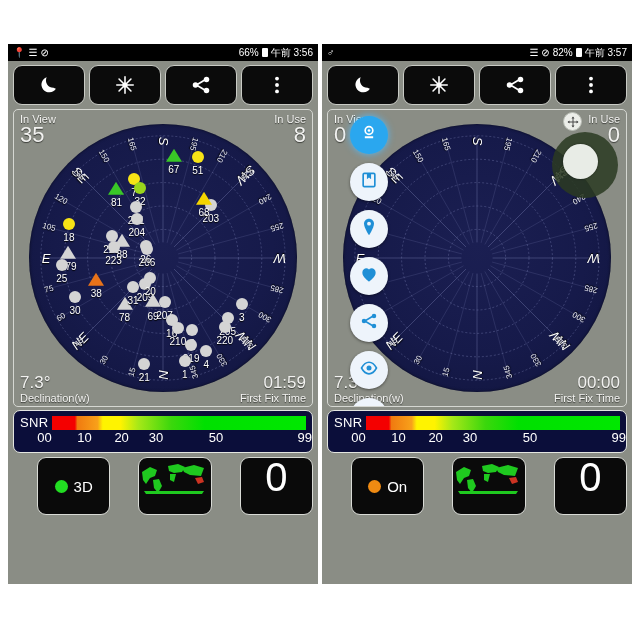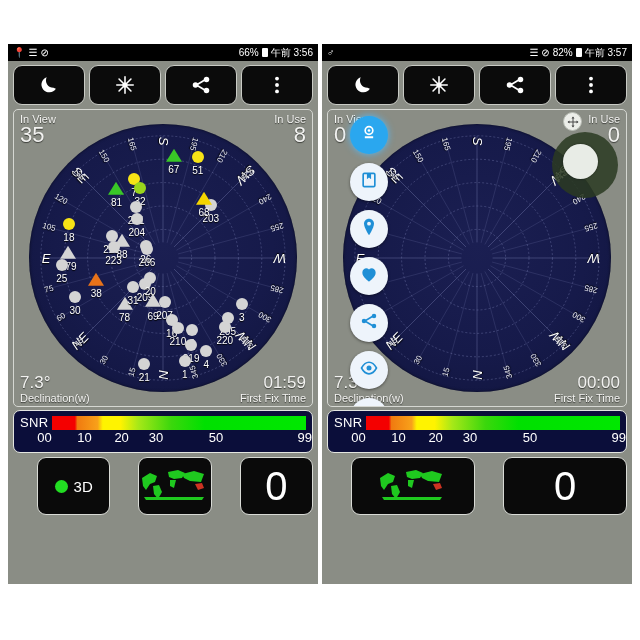--- a/index.html
+++ b/index.html
@@ -56,21 +56,21 @@
   .snrlabel{color:#fff;font-size:13px;margin-right:4px;letter-spacing:.3px;}
   .snrbar{flex:1;height:14px;
     background:linear-gradient(to right,#f40000 0%,#f40000 9%,#f07a10 10%,#f8a11a 18%,
       #fff300 20%,#fff300 27%,#a6e818 34%,#3bd70c 47%,#00e000 60%,#00e800 100%);}
   .snrticks{position:relative;height:14px;color:#fff;font-size:13px;text-align:right;}
   .snrticks span{position:absolute;top:0;}
 
   
   .tiles{display:flex;gap:4px;padding:4px 5px 5px 5px;}
   .tile{flex:1;height:58px;background:#0a0a0a;border:1px solid #d9dbd6;border-radius:9px;
-    display:flex;align-items:center;justify-content:center;box-sizing:border-box;overflow:hidden;margin-left:24px;}
+    display:flex;justify-content:center;box-sizing:border-box;overflow:hidden;margin-left:24px;}
   .fixrow{display:flex;align-items:center;gap:6px;}
   .fixled{width:13px;height:13px;border-radius:50%;}
   .fixtxt{color:#fff;font-size:15px;}
   .bignum{color:#fff;font-size:40px;line-height:38px;font-family:"Liberation Sans",sans-serif;}
   .clk{color:#fff;font-size:20px;}
 
   
   .fabcol{position:absolute;left:22px;top:6px;width:40px;z-index:20;}
   .fab{width:38px;height:38px;border-radius:50%;background:#eef4fb;
     display:flex;align-items:center;justify-content:center;margin-bottom:9px;
@@ -558,20 +558,26 @@
           <span style="left: 20%;">10</span>
           <span style="left: 33%;">20</span>
           <span style="left: 45%;">30</span>
           <span style="left: 66%;">50</span>
           <span style="left: 97%;">99</span>
         </div>
     </div>
 
     <div class="tiles">
       <div class="tile">
+        <div class="fixrow">
+          <span class="fixled" style="background: rgb(239, 138, 18);"></span>
+          <span class="fixtxt">On</span>
+        </div>
+      </div>
+      <div class="tile">
         <span>
           <svg width="74" height="40" viewBox="0 0 74 40">
             <path d="M4 14 L12 9 L19 12 L17 18 L12 20 L8 26 L5 22 Z" fill="#1fc91f"></path>
             <path d="M15 22 L21 21 L24 28 L20 35 L16 30 Z" fill="#1fc91f"></path>
             <path d="M30 8 L40 6 L47 9 L44 14 L36 15 L31 13 Z" fill="#1fc91f"></path>
             <path d="M32 16 L38 16 L36 24 L32 22 Z" fill="#1fc91f"></path>
             <path d="M44 10 L56 7 L66 10 L63 18 L52 17 L46 14 Z" fill="#1fc91f"></path>
             <path d="M57 20 L64 19 L66 24 L60 26 Z" fill="#cc3322"></path>
             <path d="M6 33 L66 33 L64 36 L8 36 Z" fill="#1fc91f"></path>
           </svg>

